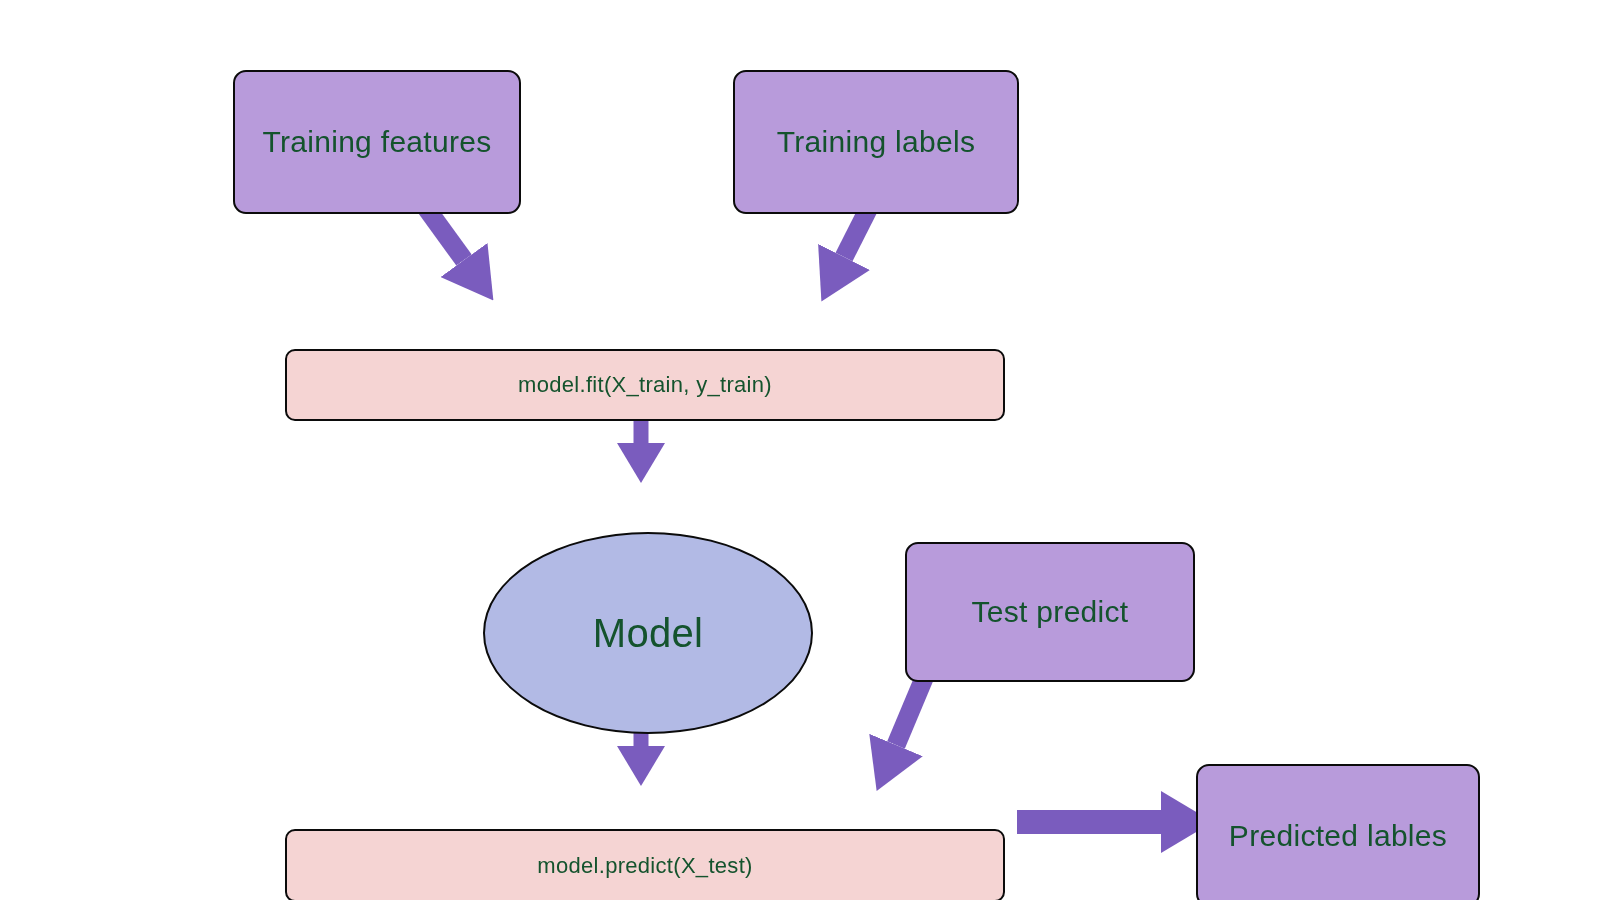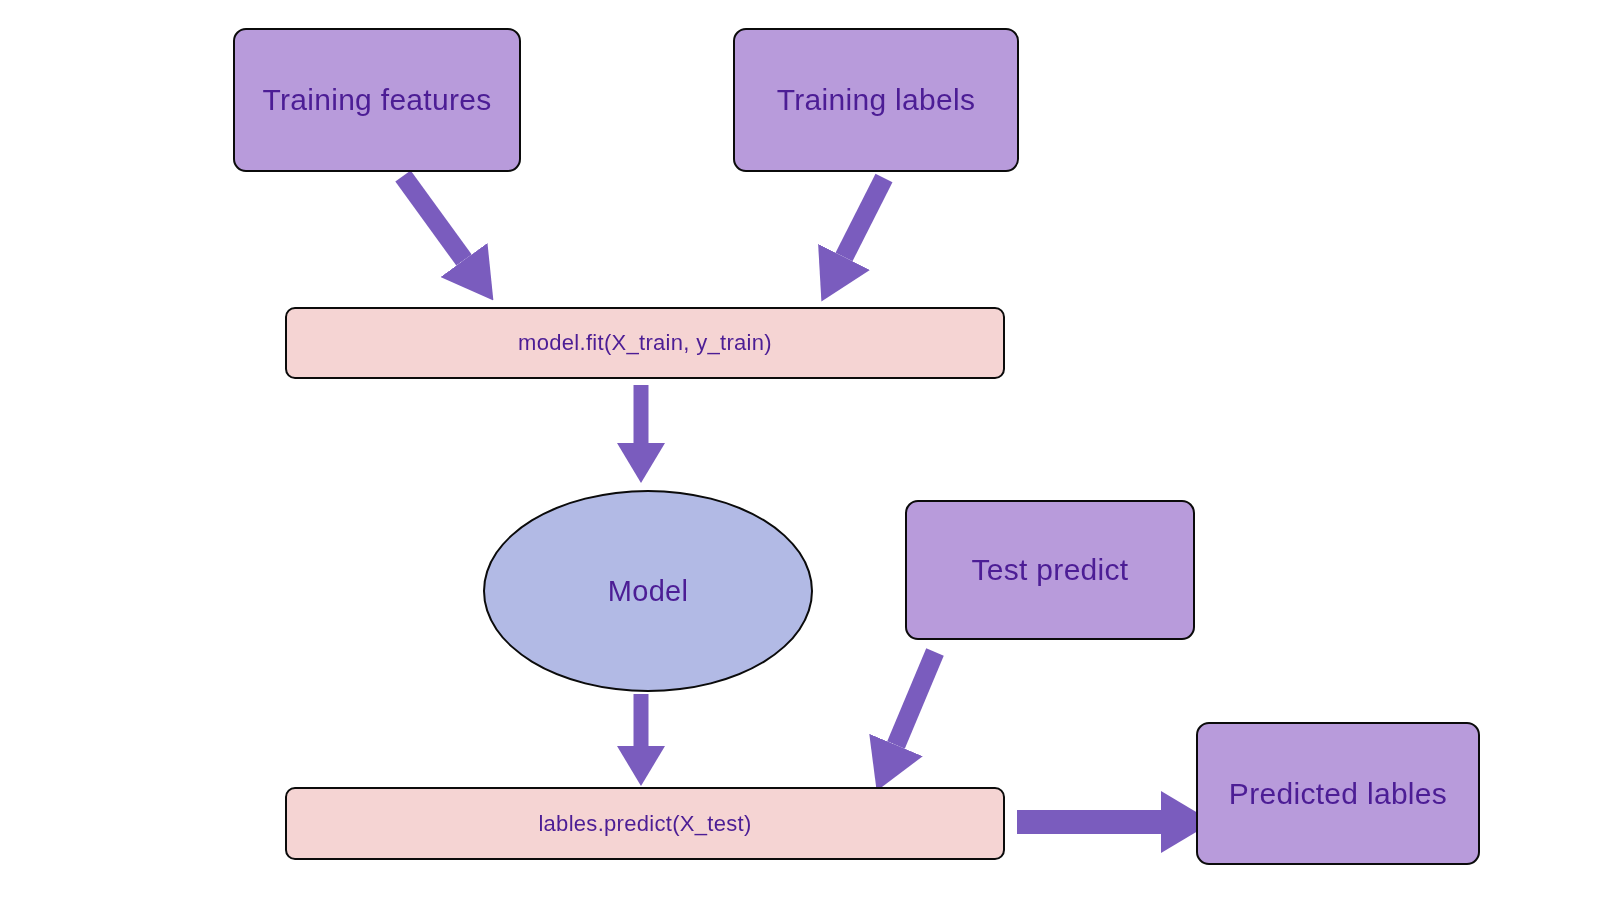--- a/index.html
+++ b/index.html
@@ -23,35 +23,36 @@
     z-index: 1;
   }
   .node {
     position: absolute;
     z-index: 2;
     display: flex;
     align-items: center;
     justify-content: center;
     border: 2.5px solid #0b0b0b;
     box-sizing: border-box;
-    color: #4c1d95;
+    color: #14532d;
     text-align: center;
     letter-spacing: 0.3px;
+    margin-top: 42px;
   }
   .node-rect-purple {
     border-radius: 13px;
     font-size: 30px;
   }
   .node-rect-pink {
     border-radius: 10px;
     font-size: 22px;
   }
   .node-ellipse {
     border-radius: 50%;
-    font-size: 29px;
+    font-size: 40px;
   }
   #node-training-features { left: 233px; top: 28px;  width: 288px; height: 144px; }
   #node-training-labels   { left: 733px; top: 28px;  width: 286px; height: 144px; text-align: right; }
   #node-fit               { left: 285px; top: 307px; width: 720px; height: 72px;  }
   #node-model             { left: 483px; top: 490px; width: 330px; height: 202px; }
   #node-test-features     { left: 905px; top: 500px; width: 290px; height: 140px; }
   #node-predict           { left: 285px; top: 787px; width: 720px; height: 73px;  }
   #node-predicted-labels  { left: 1196px; top: 722px; width: 284px; height: 143px; }
 </style>
 </head>
@@ -99,20 +100,20 @@
 
   <div class="node node-ellipse" id="node-model" style="background-color: rgb(178, 186, 229);">
     <span>Model</span>
   </div>
 
   <div class="node node-rect-purple" id="node-test-features" style="background-color: rgb(184, 155, 219);">
     <span>Test predict</span>
   </div>
 
   <div class="node node-rect-pink" id="node-predict" style="background-color: rgb(245, 212, 211);">
-    <span>lables.predict(X_test)</span>
+    <span>model.predict(X_test)</span>
   </div>
 
   <div class="node node-rect-purple" id="node-predicted-labels" style="background-color: rgb(184, 155, 219);">
     <span>Predicted lables</span>
   </div>
 
 </div>
 
 </body></html>

